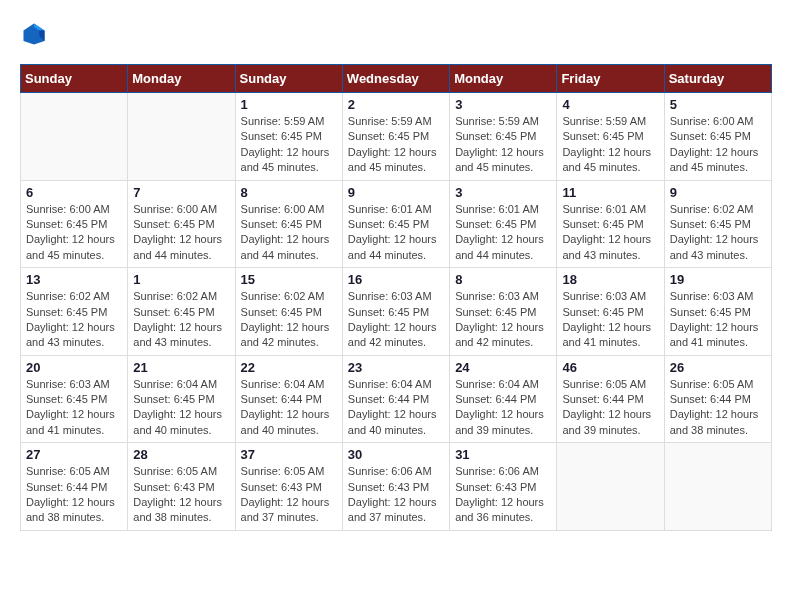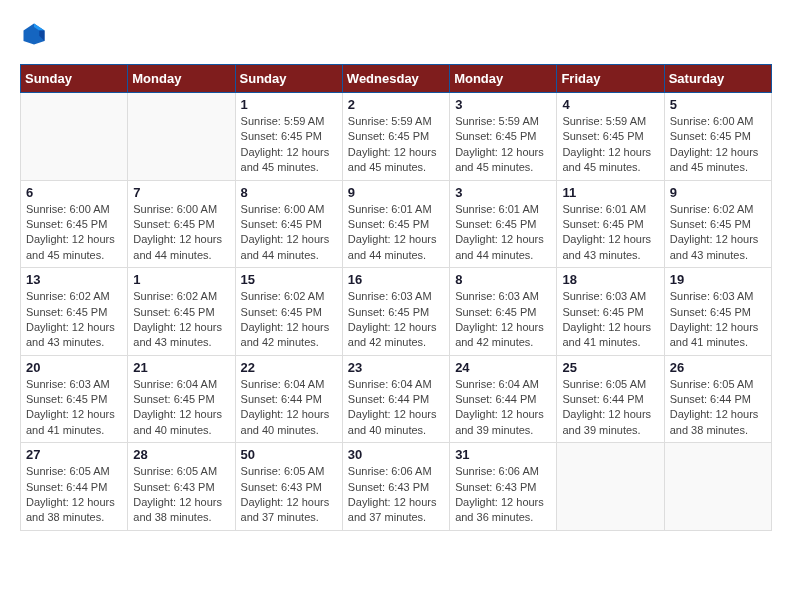--- a/index.html
+++ b/index.html
@@ -208,39 +208,39 @@
         </td>
         <td>
           <span class="day-number">23</span>
           <div class="day-info">Sunrise: 6:04 AM<br>Sunset: 6:44 PM<br>Daylight: 12 hours and 40 minutes.</div>
         </td>
         <td>
           <span class="day-number">24</span>
           <div class="day-info">Sunrise: 6:04 AM<br>Sunset: 6:44 PM<br>Daylight: 12 hours and 39 minutes.</div>
         </td>
         <td>
-          <span class="day-number">25</span>
+          <span class="day-number">46</span>
           <div class="day-info">Sunrise: 6:05 AM<br>Sunset: 6:44 PM<br>Daylight: 12 hours and 39 minutes.</div>
         </td>
         <td>
           <span class="day-number">26</span>
           <div class="day-info">Sunrise: 6:05 AM<br>Sunset: 6:44 PM<br>Daylight: 12 hours and 38 minutes.</div>
         </td>
       </tr>
       <tr>
         <td>
           <span class="day-number">27</span>
           <div class="day-info">Sunrise: 6:05 AM<br>Sunset: 6:44 PM<br>Daylight: 12 hours and 38 minutes.</div>
         </td>
         <td>
           <span class="day-number">28</span>
           <div class="day-info">Sunrise: 6:05 AM<br>Sunset: 6:43 PM<br>Daylight: 12 hours and 38 minutes.</div>
         </td>
         <td>
-          <span class="day-number">50</span>
+          <span class="day-number">37</span>
           <div class="day-info">Sunrise: 6:05 AM<br>Sunset: 6:43 PM<br>Daylight: 12 hours and 37 minutes.</div>
         </td>
         <td>
           <span class="day-number">30</span>
           <div class="day-info">Sunrise: 6:06 AM<br>Sunset: 6:43 PM<br>Daylight: 12 hours and 37 minutes.</div>
         </td>
         <td>
           <span class="day-number">31</span>
           <div class="day-info">Sunrise: 6:06 AM<br>Sunset: 6:43 PM<br>Daylight: 12 hours and 36 minutes.</div>
         </td>

